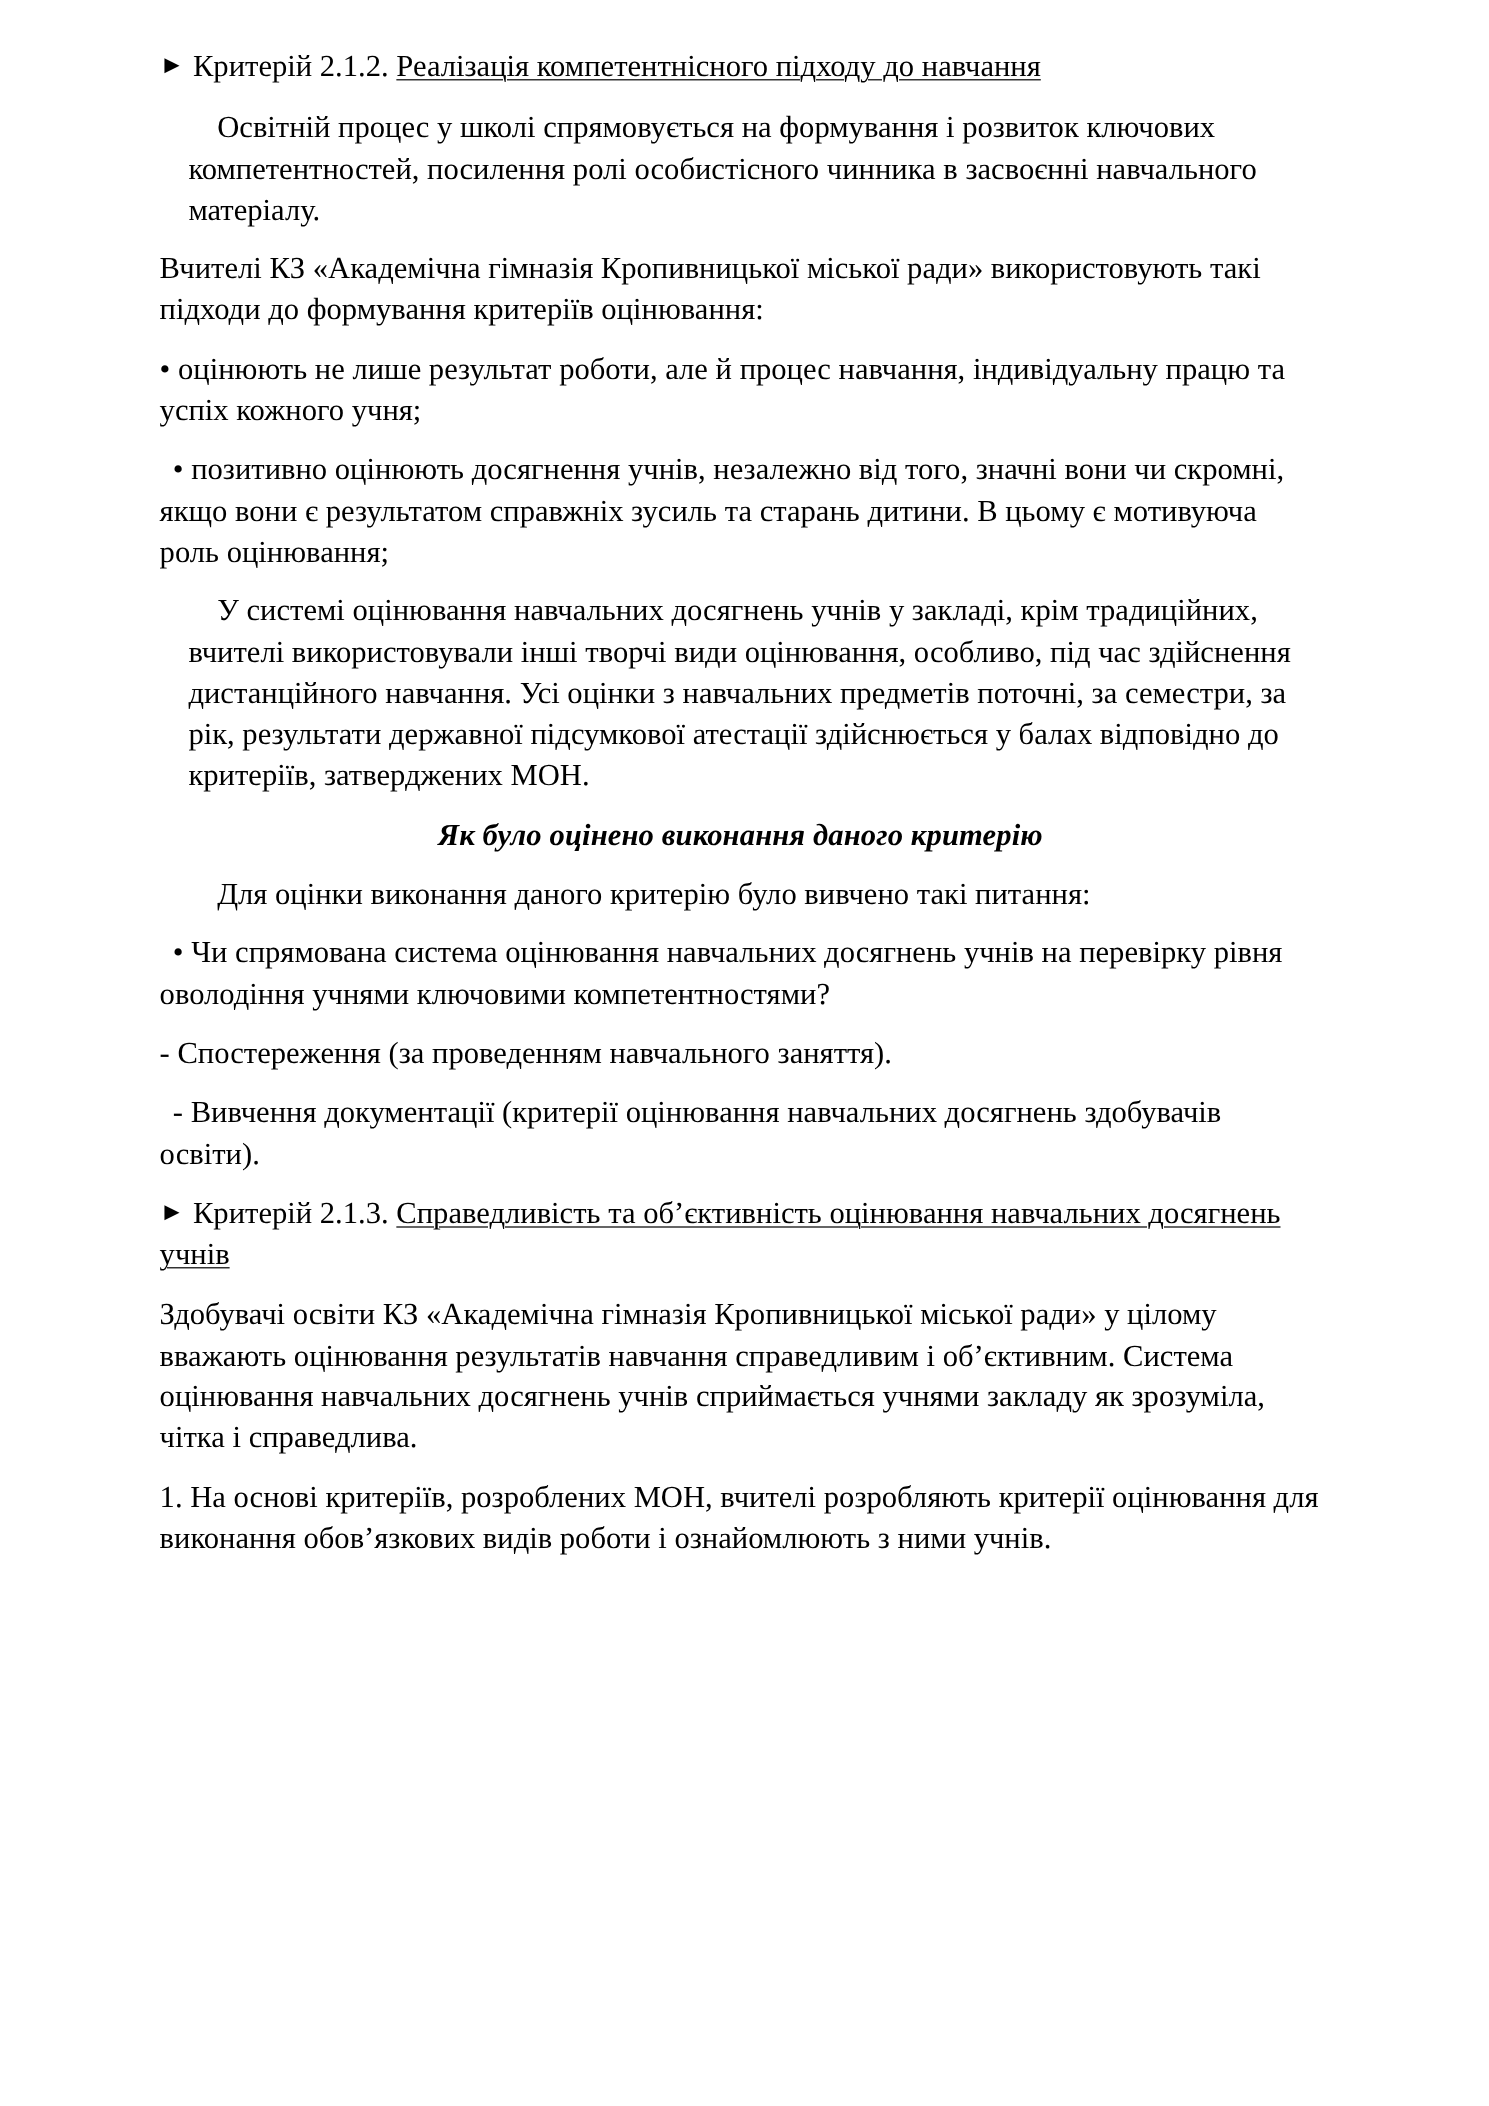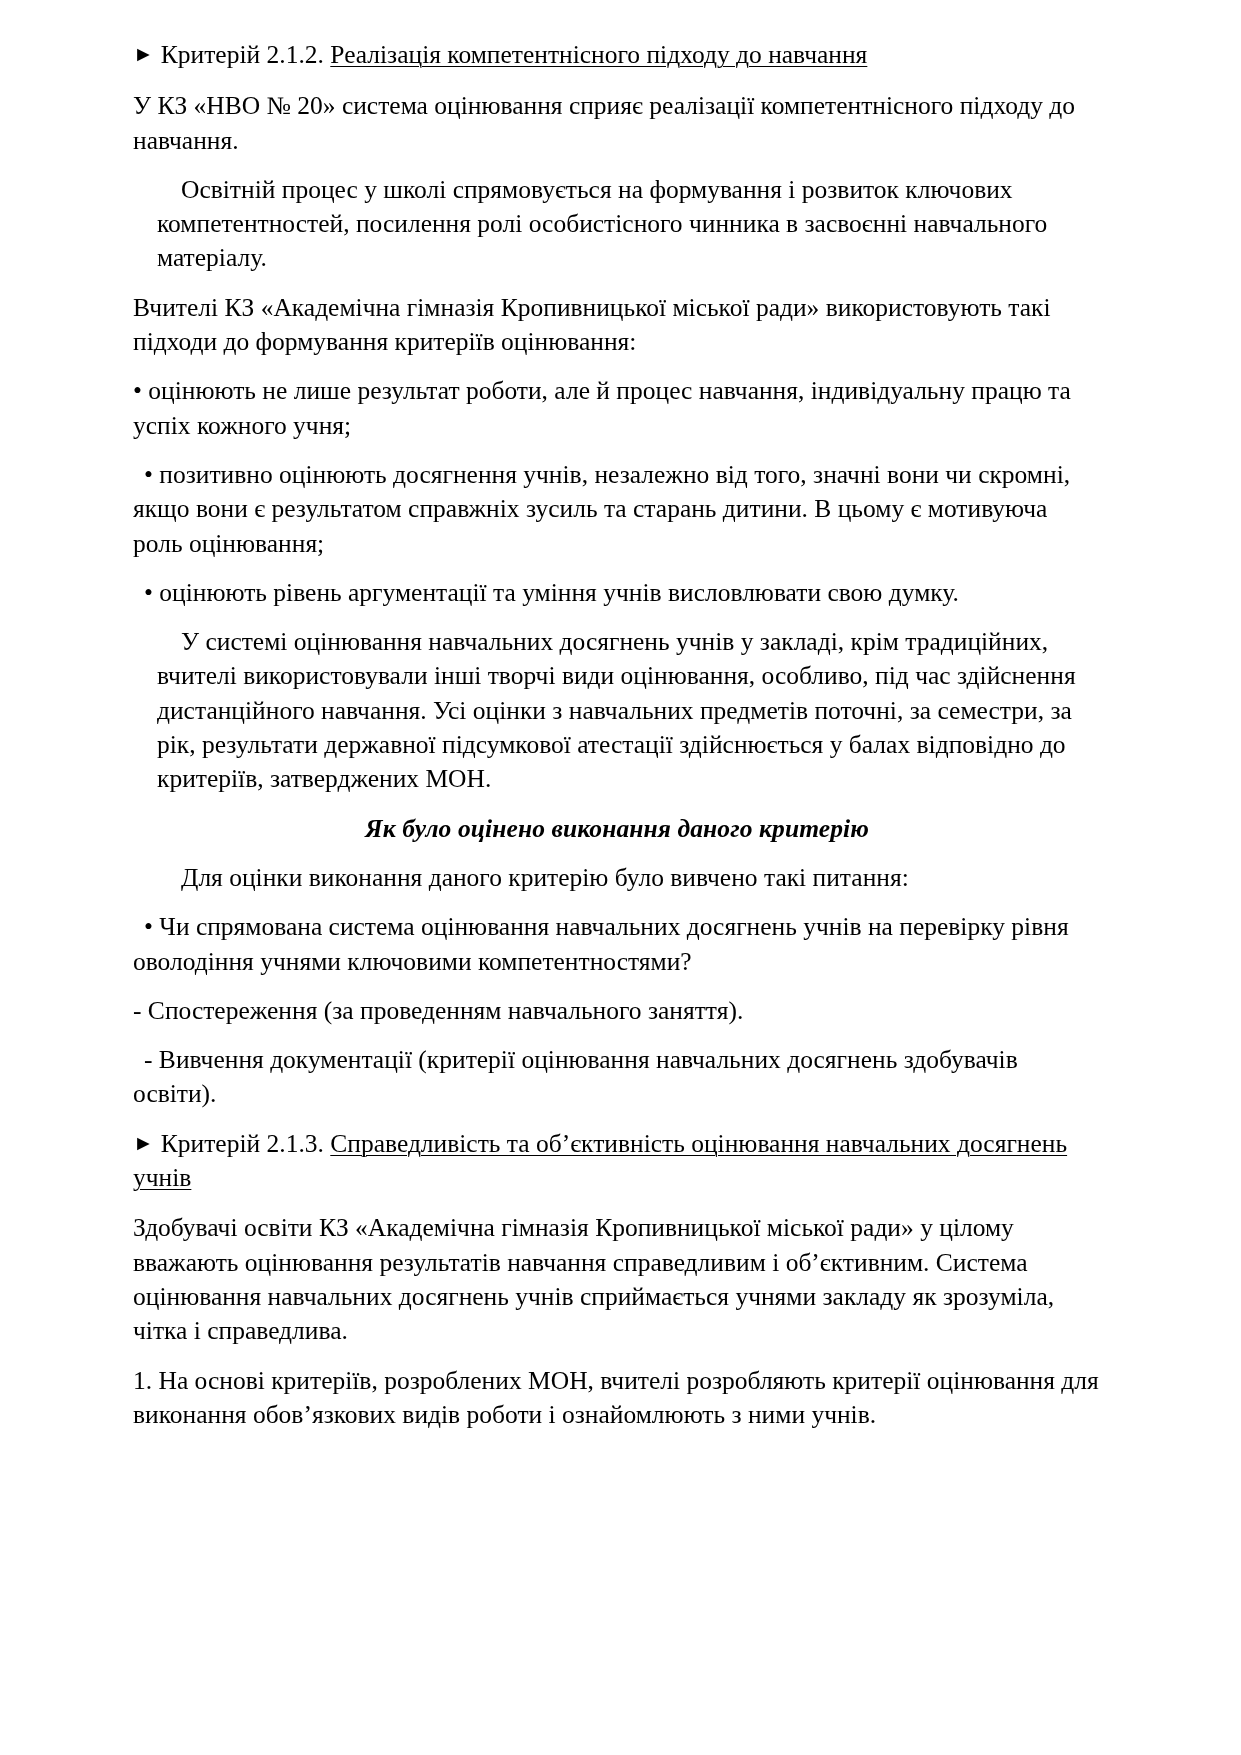--- a/index.html
+++ b/index.html
@@ -67,31 +67,29 @@
 </head>
 <body>
 
 <div class="page">
   <div class="doc">
 
     <p class="criterion">
       <span class="marker">►</span><span>Критерій 2.1.2.</span> <span class="u">Реалізація компетентнісного підходу до навчання</span>
     </p>
 
-    <p>У КЗ «НВО № 20» система оцінювання сприяє реалізації компетентнісного підходу до навчання.</p>
 
     <p class="indent">Освітній процес у школі спрямовується на формування і розвиток ключових компетентностей, посилення ролі особистісного чинника в засвоєнні навчального матеріалу.</p>
 
     <p>Вчителі КЗ «Академічна гімназія Кропивницької міської ради» використовують такі підходи до формування критеріїв оцінювання:</p>
 
     <p>• оцінюють не лише результат роботи, але й процес навчання, індивідуальну працю та успіх кожного учня;</p>
 
     <p class="indent-sm">• позитивно оцінюють досягнення учнів, незалежно від того, значні вони чи скромні, якщо вони є результатом справжніх зусиль та старань дитини. В цьому є мотивуюча роль оцінювання;</p>
 
-    <p class="indent-sm">• оцінюють рівень аргументації та уміння учнів висловлювати свою думку.</p>
 
     <p class="indent">У системі оцінювання навчальних досягнень учнів у закладі,  крім традиційних, вчителі використовували інші творчі види оцінювання, особливо, під час здійснення дистанційного навчання. Усі оцінки з навчальних предметів поточні, за семестри, за рік, результати державної підсумкової атестації здійснюється у балах відповідно до критеріїв, затверджених МОН.</p>
 
     <p class="center-bold">Як було оцінено виконання даного критерію</p>
 
     <p class="indent">Для оцінки виконання даного критерію було вивчено такі питання:</p>
 
     <p class="indent-sm">• Чи спрямована система оцінювання навчальних досягнень учнів на перевірку рівня оволодіння учнями ключовими компетентностями?</p>
 
 

